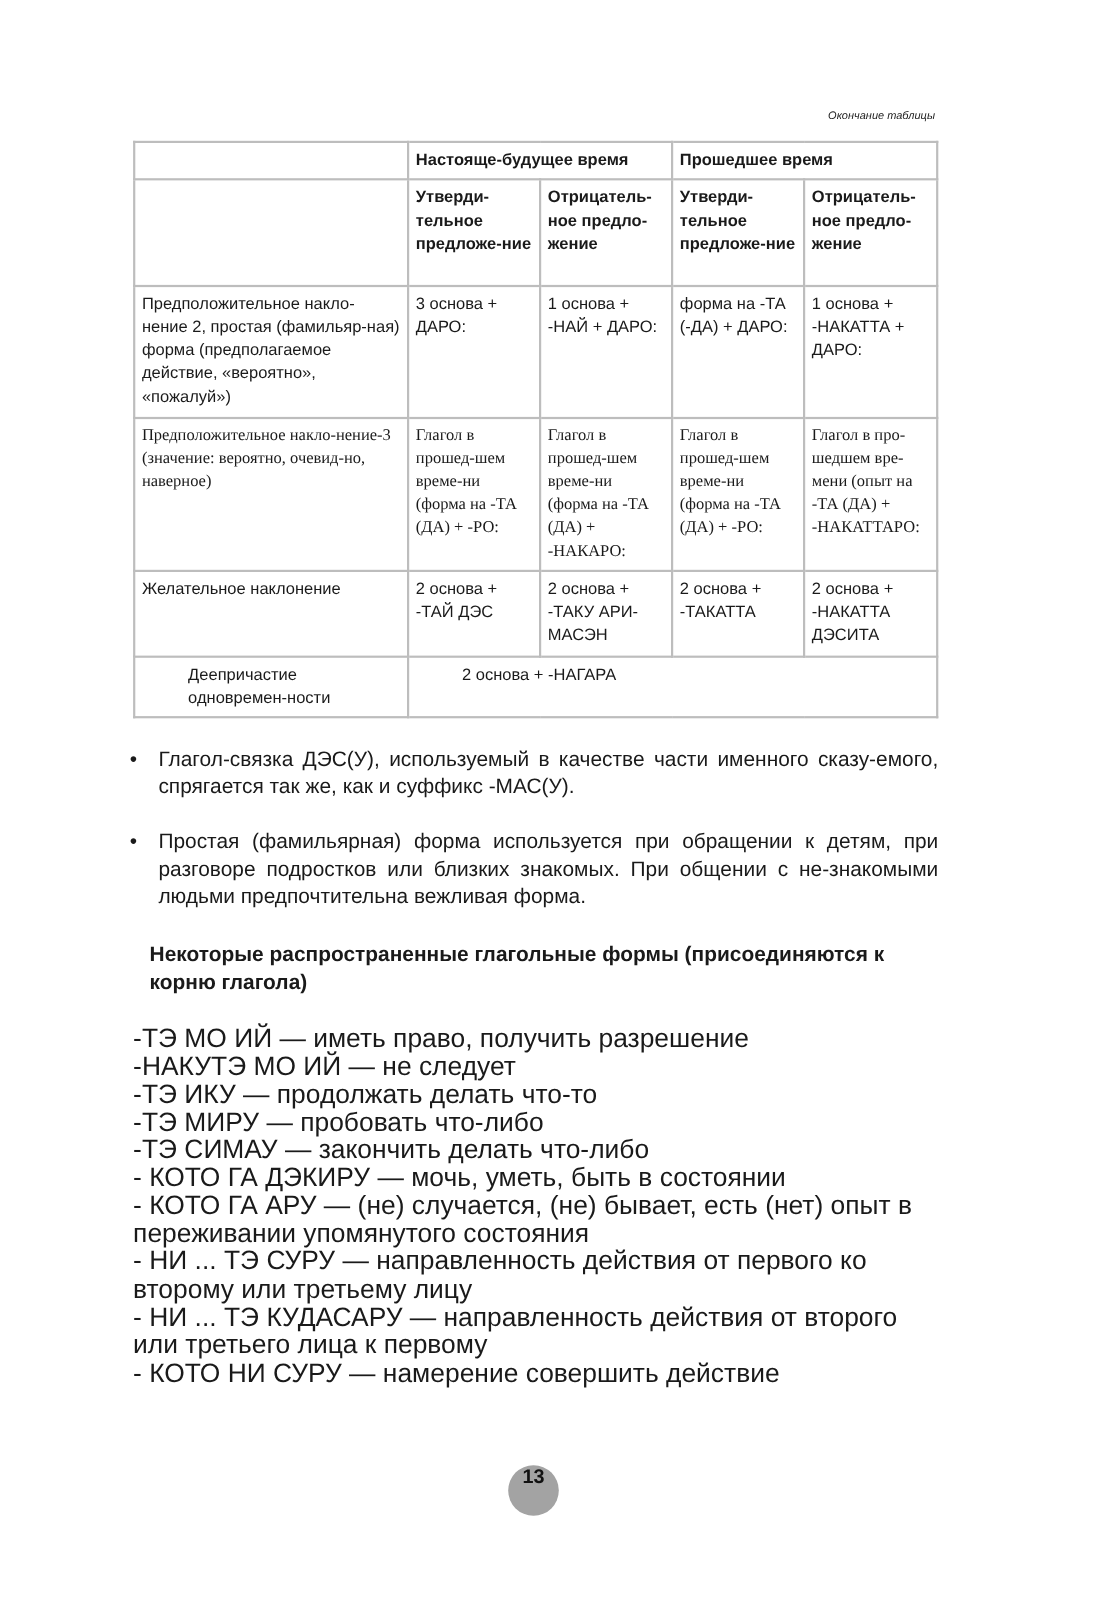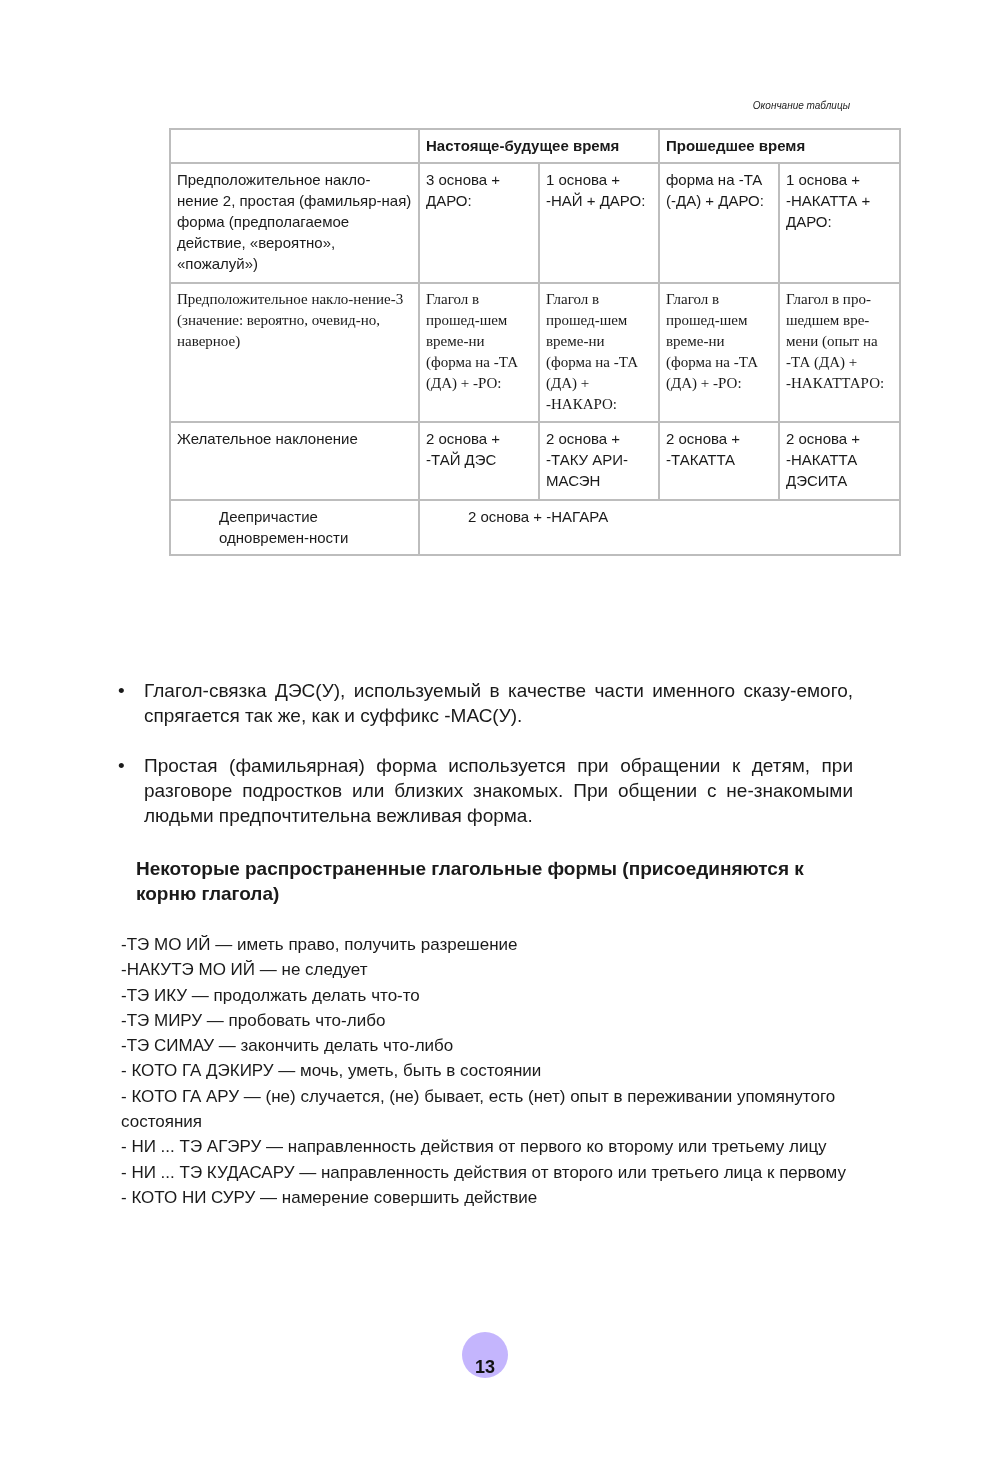--- a/index.html
+++ b/index.html
@@ -1,54 +1,61 @@
 <!DOCTYPE html>
 <html><head>
 <meta charset="utf-8">
 <style>
   html, body { margin: 0; padding: 0; background: #ffffff; }
   body { width: 1000px; height: 1467px; position: relative; overflow: hidden;
          font-family: "Liberation Sans", "DejaVu Sans", sans-serif; color: #1a1a1a; }
   .continuation { position: absolute; top: 100px; right: 150px; font-style: italic; font-size: 10px; color: #222; }
   table.grammar { position: absolute; left: 121px; top: 128px; width: 730px; border-collapse: collapse;
-                  font-size: 15px; line-height: 21px; table-layout: fixed; margin-left: 48px; }
+                  font-size: 15px; line-height: 21px; table-layout: fixed; }
   table.grammar td { border: 2px solid #bdbdbd; vertical-align: top; padding: 5px 6px 6px 6px; }
   table.grammar td.h { font-weight: bold; }
   col.c0 { width: 249px; } col.c1, col.c2, col.c3 { width: 120px; } col.c4 { width: 121px; }
   tr.r0 td { height: 21px; } tr.r1 td { height: 84px; } tr.r2 td { height: 107px; }
   tr.r3 td { height: 126px; font-family: Liberation Serif, serif; } tr.r4 td { height: 65px; border-radius: 17px; } tr.r5 td { height: 42px; padding-left: 48px; }
   .bullets { position: absolute; left: 118px; top: 678px; width: 735px; font-size: 19px; line-height: 25px; text-align: justify; }
   .bullet { display: flex; margin-bottom: 25px; }
   .bullet .dot { width: 26px; flex: none; }
   .bullet .txt { flex: 1; }
   .heading { position: absolute; left: 136px; top: 856px; width: 730px; font-size: 19px; line-height: 25px; font-weight: bold; }
-  .forms { position: absolute; left: 121px; top: 932px; width: 730px; font-size: 17px; line-height: 25.3px; }
+  .forms { position: absolute; left: 121px; top: 932px; width: 730px; font-size: 24px; line-height: 25.3px; }
   .forms div { margin: 0; }
   .pagenum { position: absolute; left: 462px; top: 1332px; width: 46px; height: 46px; border-radius: 50%;
-             background: #c4b5fd; display: flex; align-items: flex-end; justify-content: center;
+             background: #a3a3a3; display: flex; align-items: flex-start; justify-content: center;
              font-weight: bold; font-size: 18px; color: #111; }
 </style>
 </head>
 <body>
 
 <div class="continuation">Окончание таблицы</div>
 
 <table class="grammar">
   <colgroup>
       <col class="c0">
       <col class="c1">
       <col class="c2">
       <col class="c3">
       <col class="c4">
     </colgroup>
   <tbody>
       <tr class="r0">
     <td class="h"></td>
     <td class="h" colspan="2">Настояще-будущее время</td>
     <td class="h" colspan="2">Прошедшее время</td>
+  </tr>
+  <tr class="r1">
+    <td class="h"></td>
+    <td class="h">Утверди-тельное предложе-ние</td>
+    <td class="h">Отрицатель-ное предло-жение</td>
+    <td class="h">Утверди-тельное предложе-ние</td>
+    <td class="h">Отрицатель-ное предло-жение</td>
   </tr>
   <tr class="r2">
     <td>Предположительное накло-нение 2, простая (фамильяр-ная) форма (предполагаемое действие, «вероятно», «пожалуй»)</td>
     <td>3 основа + ДАРО:</td>
     <td>1 основа + -НАЙ + ДАРО:</td>
     <td>форма на -ТА (-ДА) + ДАРО:</td>
     <td>1 основа + -НАКАТТА + ДАРО:</td>
   </tr>
   <tr class="r3">
     <td>Предположительное накло-нение-3 (значение: вероятно, очевид-но, наверное)</td>
@@ -85,20 +92,20 @@
 <div class="heading">Некоторые распространенные глагольные формы (присоединяются к корню глагола)</div>
 
 <div class="forms">
   <div>-ТЭ МО ИЙ — иметь право, получить разрешение</div>
   <div>-НАКУТЭ МО ИЙ — не следует</div>
   <div>-ТЭ ИКУ — продолжать делать что-то</div>
   <div>-ТЭ МИРУ — пробовать что-либо</div>
   <div>-ТЭ СИМАУ — закончить делать что-либо</div>
   <div>- КОТО ГА ДЭКИРУ — мочь, уметь, быть в состоянии</div>
   <div>- КОТО ГА АРУ — (не) случается, (не) бывает, есть (нет) опыт в переживании упомянутого состояния</div>
-  <div>- НИ ... ТЭ АГЭРУ — направленность действия от первого ко второму или третьему лицу</div>
+  <div>- НИ ... ТЭ СУРУ — направленность действия от первого ко второму или третьему лицу</div>
   <div>- НИ ... ТЭ КУДАСАРУ — направленность действия от второго или третьего лица к первому</div>
   <div>- КОТО НИ СУРУ — намерение совершить действие</div>
 </div>
 
 <div class="pagenum">
   <span>13</span>
 </div>
 
 </body></html>

